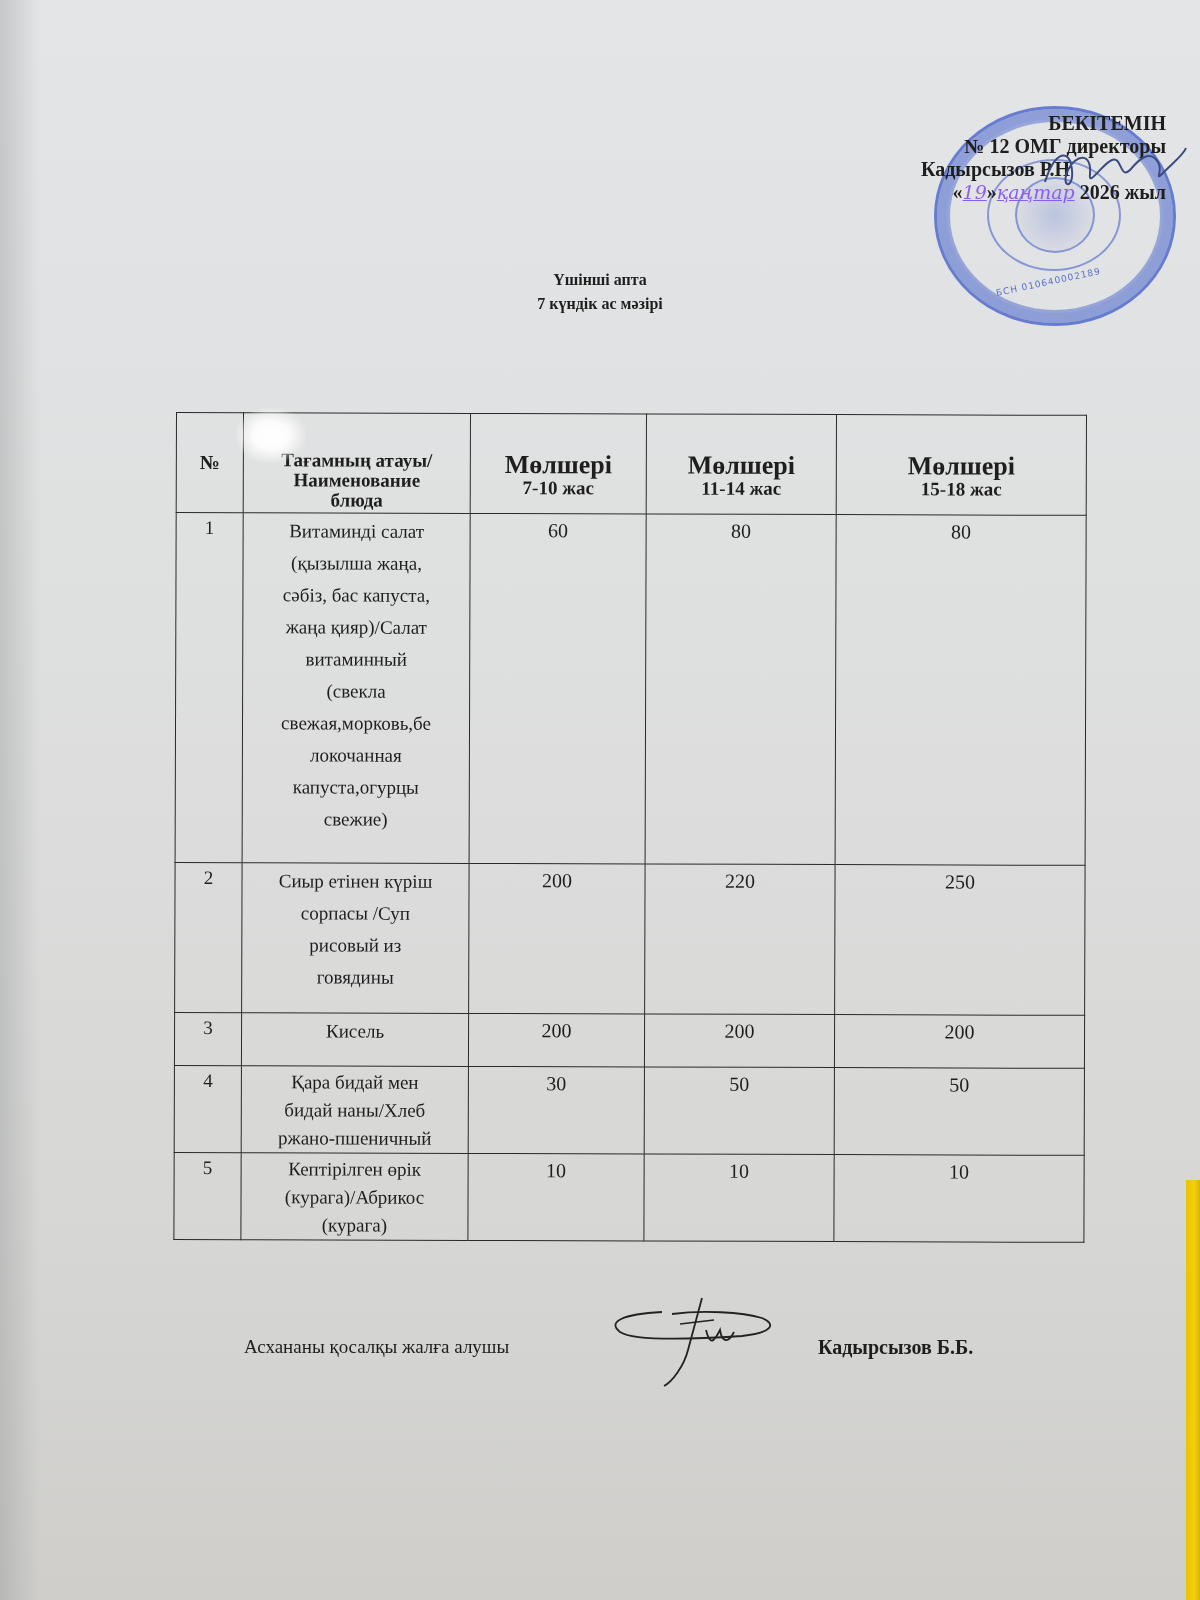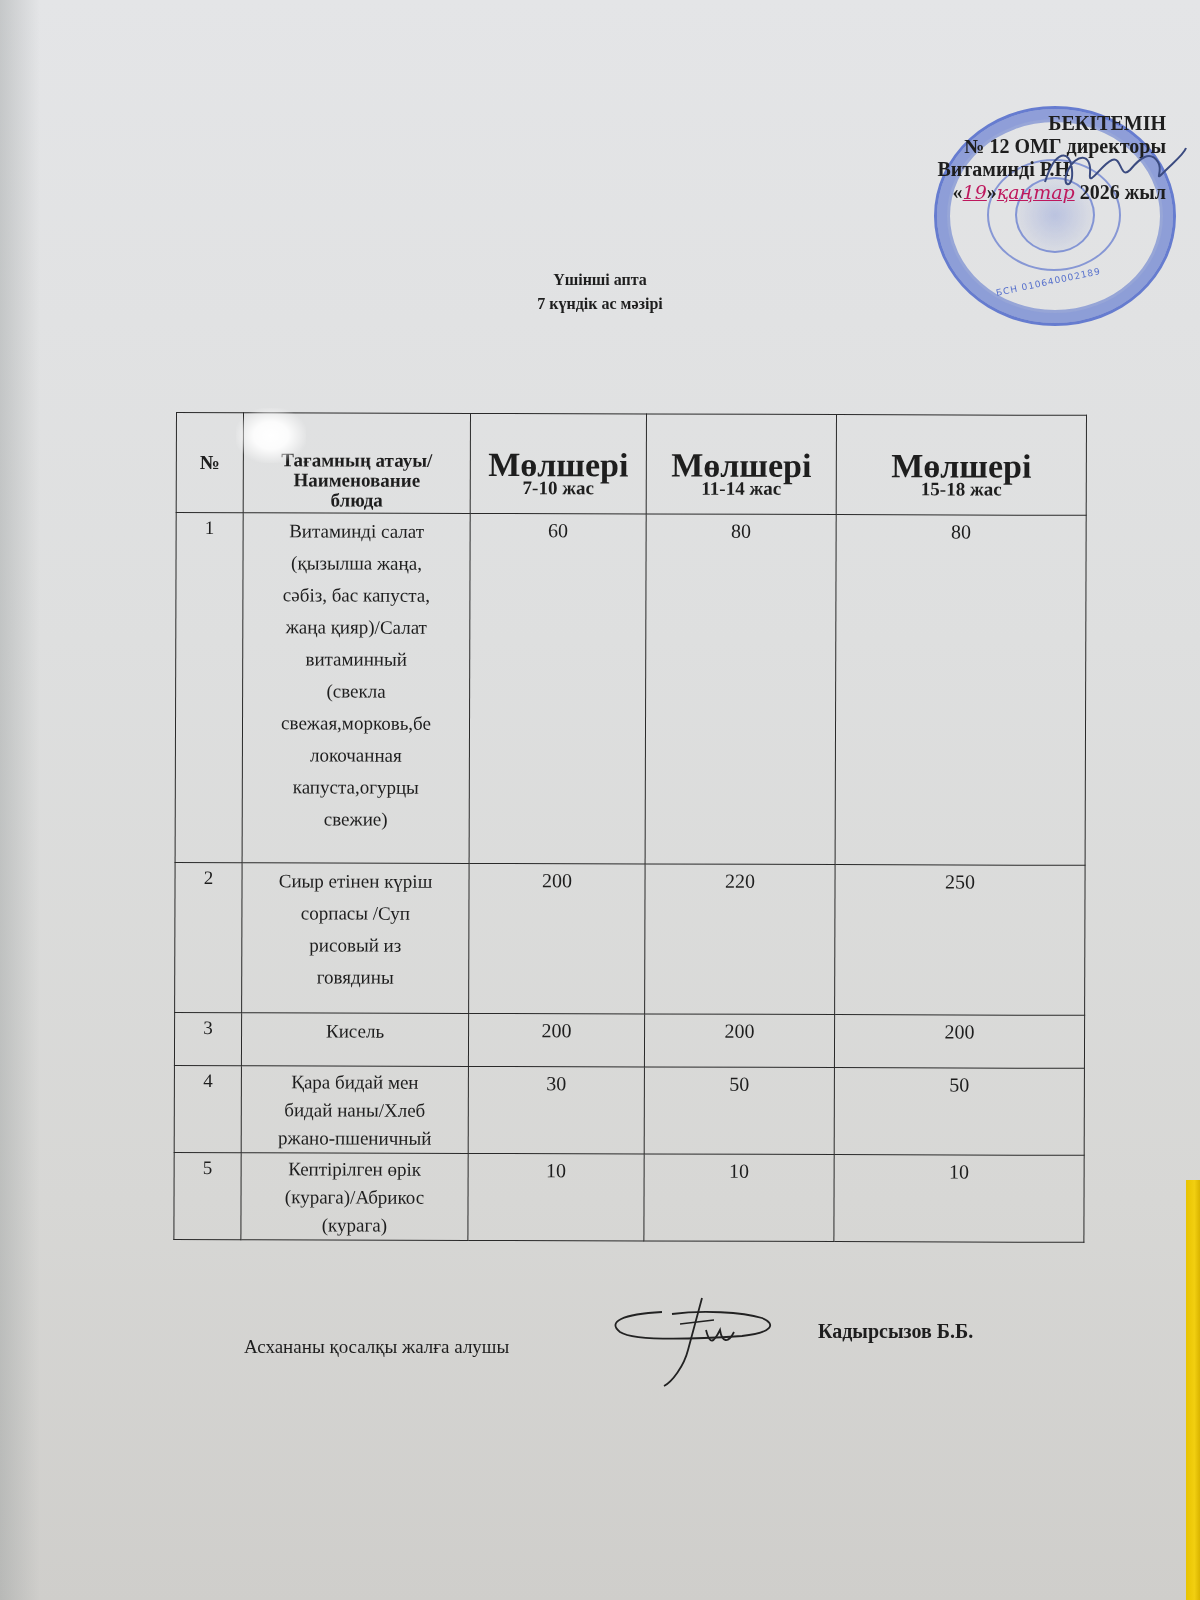--- a/index.html
+++ b/index.html
@@ -25,21 +25,21 @@
 
   
   .approval {
     position:absolute; right:34px; top:112px; text-align:right;
     font-weight:bold; font-size:20px; line-height:23px; z-index:3;
   }
   .approval div { white-space:nowrap; }
   .approval .day-line { position:relative; }
   .approval .hand {
     font-family: "DejaVu Serif", serif; font-style:italic; font-weight:normal;
-    color:#be185d; font-size:19px; text-decoration:underline;text-align:right;
+    color:#8b5cf6; font-size:19px; text-decoration:underline;text-align:right;
   }
 
   .stamp {
     position:absolute; left:934px; top:106px; width:236px; height:214px;
     border-radius:50%;
     border:3px solid rgba(60,90,200,0.75);
     box-shadow: inset 0 0 0 10px rgba(80,110,220,0.12), inset 0 0 0 13px rgba(60,90,200,0.45);
     z-index:2;
   }
   .stamp-inner {
@@ -71,55 +71,55 @@
     border-collapse:collapse; table-layout:fixed;
     transform: rotate(0.18deg); transform-origin: top left;
     font-size:19px;
   }
   table.menu td, table.menu th {
     border:1.5px solid #2a2a2a; padding:0; vertical-align:top; text-align:center;
   }
   table.menu th { vertical-align:bottom; font-weight:bold; }
   .h-no { font-size:20px; vertical-align:middle !important; }
   .h-name { font-size:19px; line-height:20px; padding-bottom:2px !important; }
-  .h-qty .q1 { font-size:34px; line-height:27px; display:block; }
+  .h-qty .q1 { font-size:26px; line-height:27px; display:block; }
   .h-qty .q2 { font-size:19px; line-height:20px; display:block; padding-bottom:15px; }
   td.num { font-size:19px; padding-top:4px !important; }
   td.name { font-size:19px; line-height:32px; padding-top:2px !important; }
   td.name.tight { line-height:28px;margin-top:38px; }
   td.val { font-size:20px; padding-top:5px !important; }
 
   
   .footer {
     position:absolute; left:244px; top:1320px; width:840px; height:80px;
   }
   .footer .role { position:absolute; left:0; top:16px; font-size:19px; }
   .footer .sig { position:absolute; left:358px; top:-30px; width:180px; height:100px; }
-  .footer .person { position:absolute; left:574px; top:0; font-size:20px; font-weight:bold; }
+  .footer .person { position:absolute; left:574px; top:16px; font-size:20px; font-weight:bold; }
 </style>
 </head>
 <body>
 
 <div class="shade-left"></div>
 <div class="yellow-strip"></div>
 
 <div class="stamp">
   <div class="stamp-inner"></div>
   <div class="stamp-emblem"></div>
   <div class="stamp-code">БСН 010640002189</div>
 </div>
 
 <svg class="director-sig" viewBox="0 0 150 60">
   <path d="M5 42 C 15 10, 30 8, 32 30 C 34 50, 20 48, 28 30 C 36 14, 52 12, 50 34 C 48 48, 62 24, 72 20 C 82 16, 80 40, 90 30 C 100 18, 110 10, 118 22 C 124 32, 112 44, 126 30 C 134 22, 144 14, 146 8" stroke="#3b4b80" stroke-width="2" fill="none"></path>
 </svg>
 
 <div class="approval">
   <div>БЕКІТЕМІН</div>
   <div>№ 12 ОМГ директоры</div>
-  <div><span>Витаминді Р.Н</span><span style="display:inline-block;width:96px;"></span></div>
+  <div><span>Кадырсызов Р.Н</span><span style="display:inline-block;width:96px;"></span></div>
   <div class="day-line"><span>«</span><span class="hand">19</span><span>»</span><span class="hand">қаңтар</span> <span>2026 жыл</span></div>
 </div>
 
 <div class="title-block">
   <div>Үшінші апта</div>
   <div>7 күндік ас мәзірі</div>
 </div>
 
 <div class="glare"></div>
 

